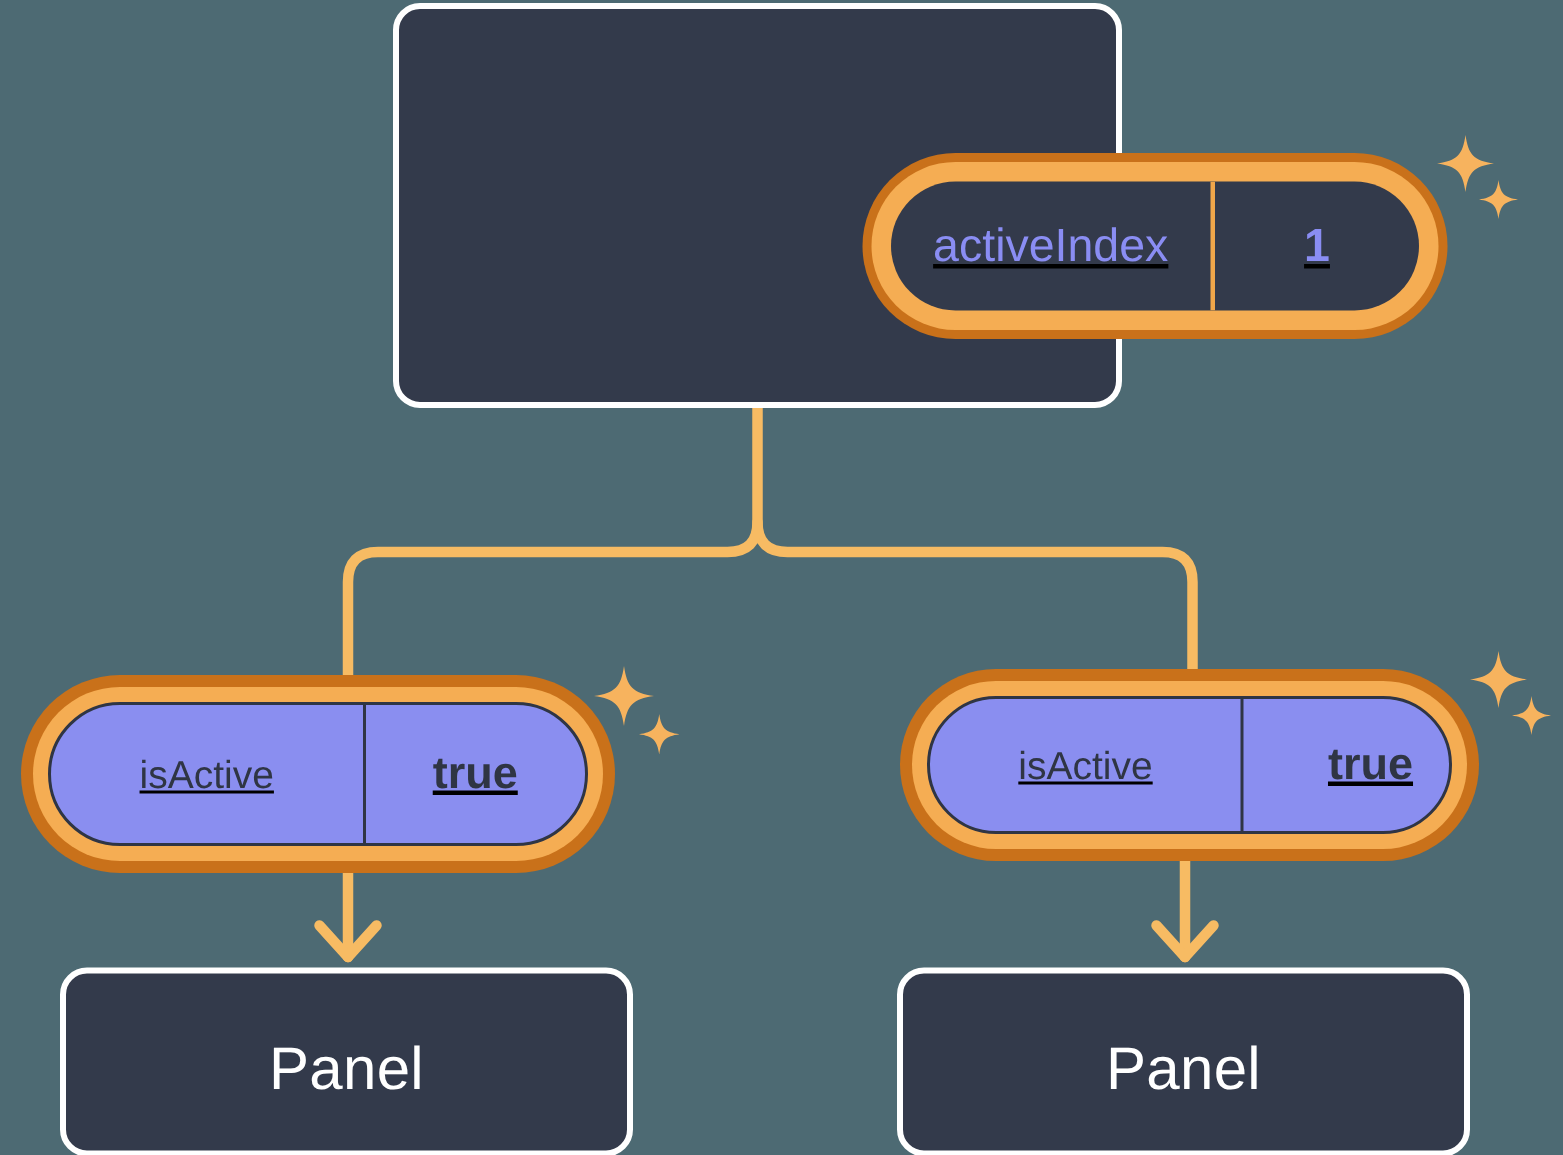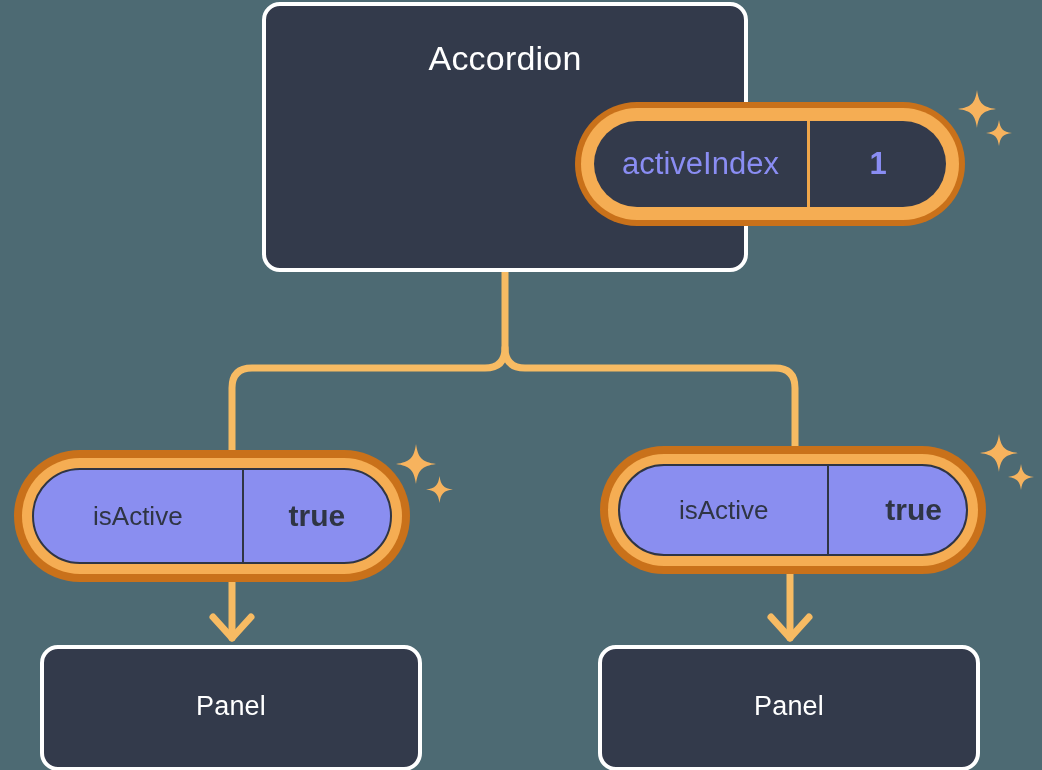--- a/index.html
+++ b/index.html
@@ -65,21 +65,21 @@
     position: absolute;
     width: 382px;
     height: 126px;
     top: 645px;
   }
   #panel-left  { left: 40px; }
   #panel-right { left: 598px; }
 
   .panel-card .card-title {
     top: 42px;
-    font-size: 27px;
+    font-size: 40px;
   }
 
   
   .pill {
     position: absolute;
     box-sizing: border-box;
     display: flex;
     align-items: stretch;
     border-radius: 999px;
   }
@@ -97,20 +97,21 @@
     background: #f5ad53;
   }
   
   .pill-body {
     position: absolute;
     border-radius: 999px;
     display: flex;
     align-items: center;
     overflow: hidden;
     box-sizing: border-box;
+    text-decoration: underline;
   }
 
   .pill-key, .pill-val {
     display: flex;
     align-items: center;
     justify-content: center;
     height: 100%;
     box-sizing: border-box;
     white-space: nowrap;
   }
@@ -198,21 +199,20 @@
 
       <path d="M 790 572 L 790 638"></path>
     </g>
     <g fill="none" stroke="#f7bb63" stroke-width="7" stroke-linecap="round" stroke-linejoin="round">
       <polyline points="213,617 232,638 251,617"></polyline>
       <polyline points="771,617 790,638 809,617"></polyline>
     </g>
   </svg>
 
   <div class="card" id="accordion-card">
-    <div class="card-title">Accordion</div>
 
     <div class="pill" id="state-activeindex">
       <div class="pill-outer"></div>
       <div class="pill-mid"></div>
       <div class="pill-body">
         <span class="pill-key">activeIndex</span>
         <span class="pill-val">1</span>
       </div>
     </div>
 

